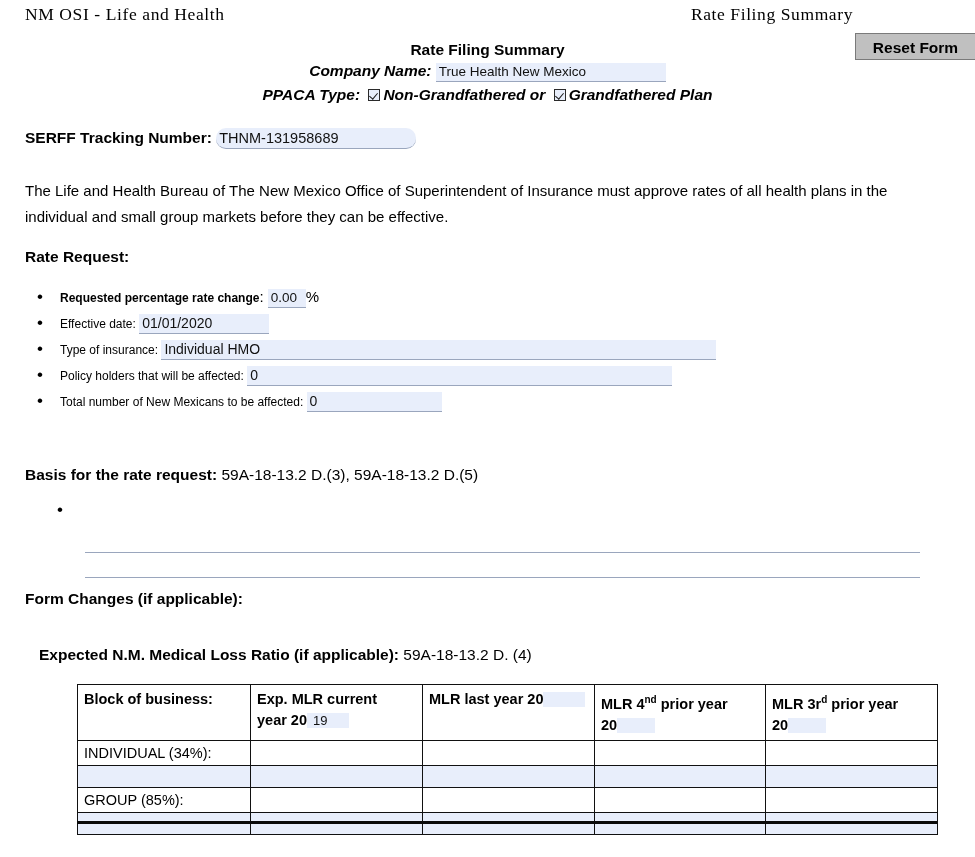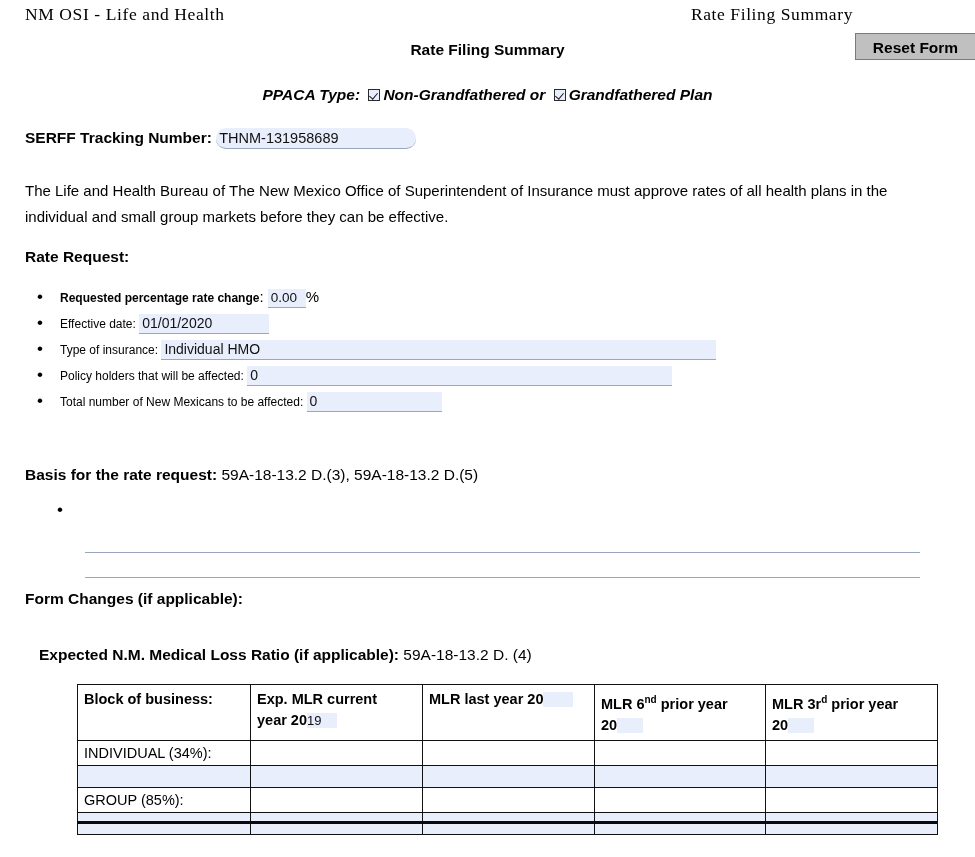--- a/index.html
+++ b/index.html
@@ -276,21 +276,21 @@
   table.mlr tr.filled td { background: #e8eefb; }
   table.mlr td.lbl { font-weight: normal; }
   .cellfld {
     background: #e8eefb;
     border: none;
     width: 34px;
     font-family: "Liberation Sans", sans-serif;
     font-size: 13px;
     color: #111;
     outline: none;
-    padding: 0 0;
+    padding: 0 6px;
   }
   .cellfld.sm { width: 30px; }
   .cellfld.xs { width: 26px; }
   .bottom-rule {
     position: absolute;
     left: 77px;
     top: 821px;
     width: 860px;
     height: 3px;
     background: #0a0a0a;
@@ -304,20 +304,24 @@
 
   <div class="hdr">
     <div class="hdr-left">NM OSI - Life and Health</div>
     <div class="hdr-right">Rate Filing Summary</div>
   </div>
 
   <div class="reset-btn">Reset Form</div>
 
   <div class="title">Rate Filing Summary</div>
 
+  <div class="company-row">
+    <span class="company-label">Company Name:</span>
+    <input class="fld company-input" value="True Health New Mexico" style="">
+  </div>
 
   <div class="ppaca-row">
     <span>PPACA Type:</span>
     <span class="chkbox"></span><span>Non-Grandfathered or</span>
     <span class="chkbox"></span><span>Grandfathered Plan</span>
   </div>
 
   <div class="serff">
     <span>SERFF Tracking Number:</span>
     <input class="fld serff-input" value="THNM-131958689" style="">
@@ -372,21 +376,21 @@
         <span>Block of  business:</span>
       </td>
       <td class="hd">
         <span>Exp. MLR current</span><br>
         <span>year 20</span><input class="cellfld sm" value="19" style="">
       </td>
       <td class="hd">
         <span>MLR last year 20</span><input class="cellfld sm" value="" style="">
       </td>
       <td class="hd">
-        <span>MLR 6</span><sup>nd</sup><span> prior year</span><br>
+        <span>MLR 4</span><sup>nd</sup><span> prior year</span><br>
         <span>20</span><input class="cellfld xs" value="" style="">
       </td>
       <td class="hd">
         <span>MLR 3r</span><sup>d</sup><span> prior year</span><br>
         <span>20</span><input class="cellfld xs" value="" style="">
       </td>
     </tr>
     <tr>
       <td class="lbl">INDIVIDUAL  (34%):</td>
       <td></td>

